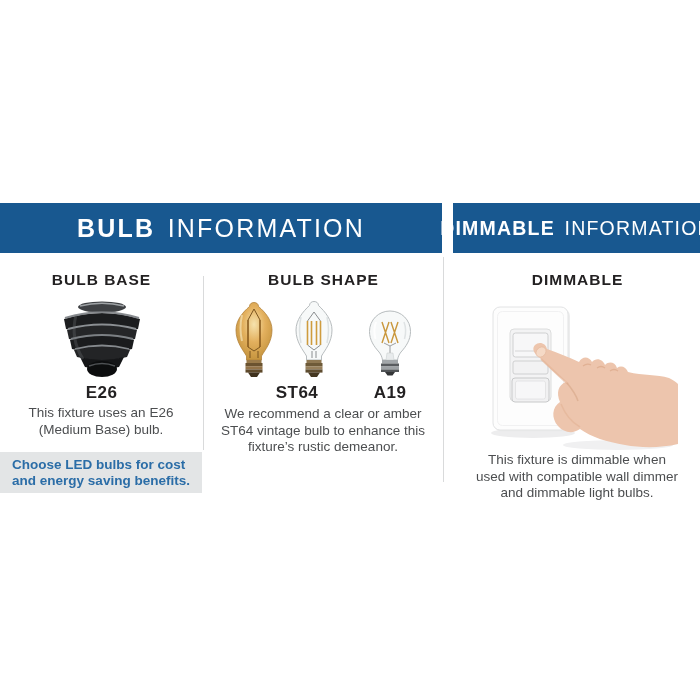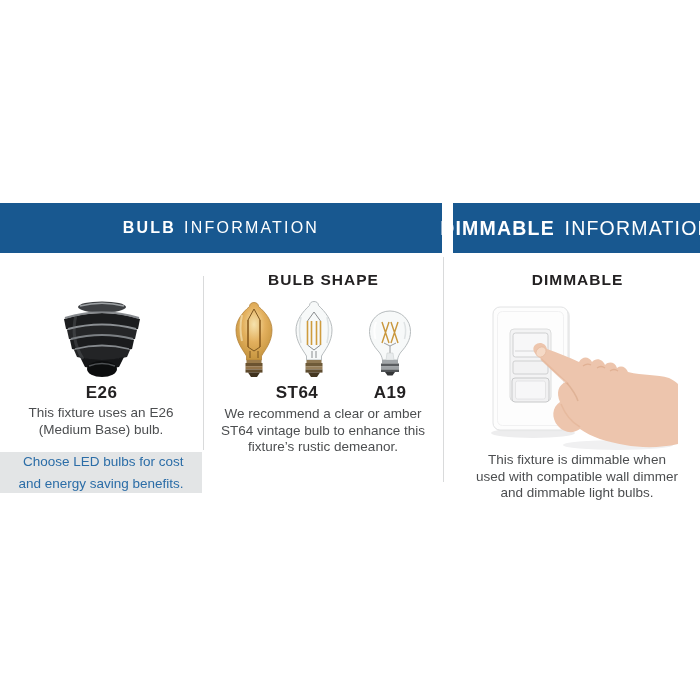--- a/index.html
+++ b/index.html
@@ -7,21 +7,21 @@
     position:relative;width:700px;height:700px;background:#ffffff;
     font-family:"Liberation Sans",sans-serif;overflow:hidden;
     -webkit-font-smoothing:antialiased;
   }
   .banner{
     position:absolute;top:203px;height:50px;
     background:var(--banner_blue,#185890);color:#ffffff;
     display:flex;align-items:center;justify-content:center;
     white-space:nowrap;
   }
-  #banner-bulb{left:0;width:442px;font-size:16px;letter-spacing:2.2px;}
+  #banner-bulb{left:0;width:442px;font-size:25px;letter-spacing:2.2px;}
   #banner-dimming{left:453px;width:247px;font-size:19.5px;letter-spacing:1.2px;}
   .banner .bold{font-weight:700;margin-right:.5em;}
   .banner .rest{font-weight:400;}
 
   .divider{position:absolute;width:1px;background:var(--divider,#d9dadb);}
   #divider-left{left:203px;top:276px;height:174px;}
   #divider-right{left:443px;top:257px;height:225px;}
 
   .col-heading{
     position:absolute;top:271px;font-size:15.5px;font-weight:700;
@@ -54,41 +54,42 @@
   #para-shape-1{left:207px;top:406px;width:232px;}
   #para-shape-2{left:207px;top:459px;width:232px;}
   #para-dimming{left:457px;top:452px;width:240px;}
 
   .tip-box{
     position:absolute;left:0;top:452px;width:202px;height:41px;
     background:var(--tip_bg,#e3e5e6);
     display:flex;align-items:center;justify-content:center;
   }
   .tip-text{
-    font-size:13.5px;font-weight:400;color:var(--tip_text,#2b6da7);
-    text-align:right;line-height:22px;white-space:pre-line;
+    font-size:13.5px;font-weight:700;color:var(--tip_text,#2b6da7);
+    text-align:left;line-height:16px;white-space:pre-line;
   }
 </style>
 </head>
 <body>
 
 <div id="canvas">
 
   <div class="banner" id="banner-bulb">
     <span class="bold">BULB</span>
       <span class="rest">INFORMATION</span>
   </div>
   <div class="banner" id="banner-dimming">
     <span class="bold">DIMMABLE</span>
       <span class="rest">INFORMATION</span>
   </div>
 
   <div class="divider" id="divider-left"></div>
   <div class="divider" id="divider-right"></div>
 
+  <div class="col-heading" id="heading-base">BULB BASE</div>
   <div class="col-heading" id="heading-dimmable">DIMMABLE</div>
   <div class="col-heading" id="heading-shape">BULB SHAPE</div>
 
   <svg class="graphic" id="e26-graphic" width="92" height="82" viewBox="0 0 92 82">
     <ellipse cx="46" cy="8" rx="24" ry="5.5" fill="#3f4144"></ellipse>
     <path d="M24,7 Q46,1.5 68,7" stroke="#9ea2a5" stroke-width="1.5" fill="none"></path>
     <path d="M8,20 Q46,8 84,20 L82,30 Q46,40 10,30 Z" fill="#1c1d1f"></path>
     <path d="M9,19 Q46,7.5 83,19" stroke="#7c8084" stroke-width="2" fill="none" opacity="0.9"></path>
     <path d="M11,31 Q46,22 81,31 L79,40 Q46,49 13,40 Z" fill="#252628"></path>
     <path d="M12,30 Q46,21 80,30" stroke="#8b8f93" stroke-width="2" fill="none"></path>

